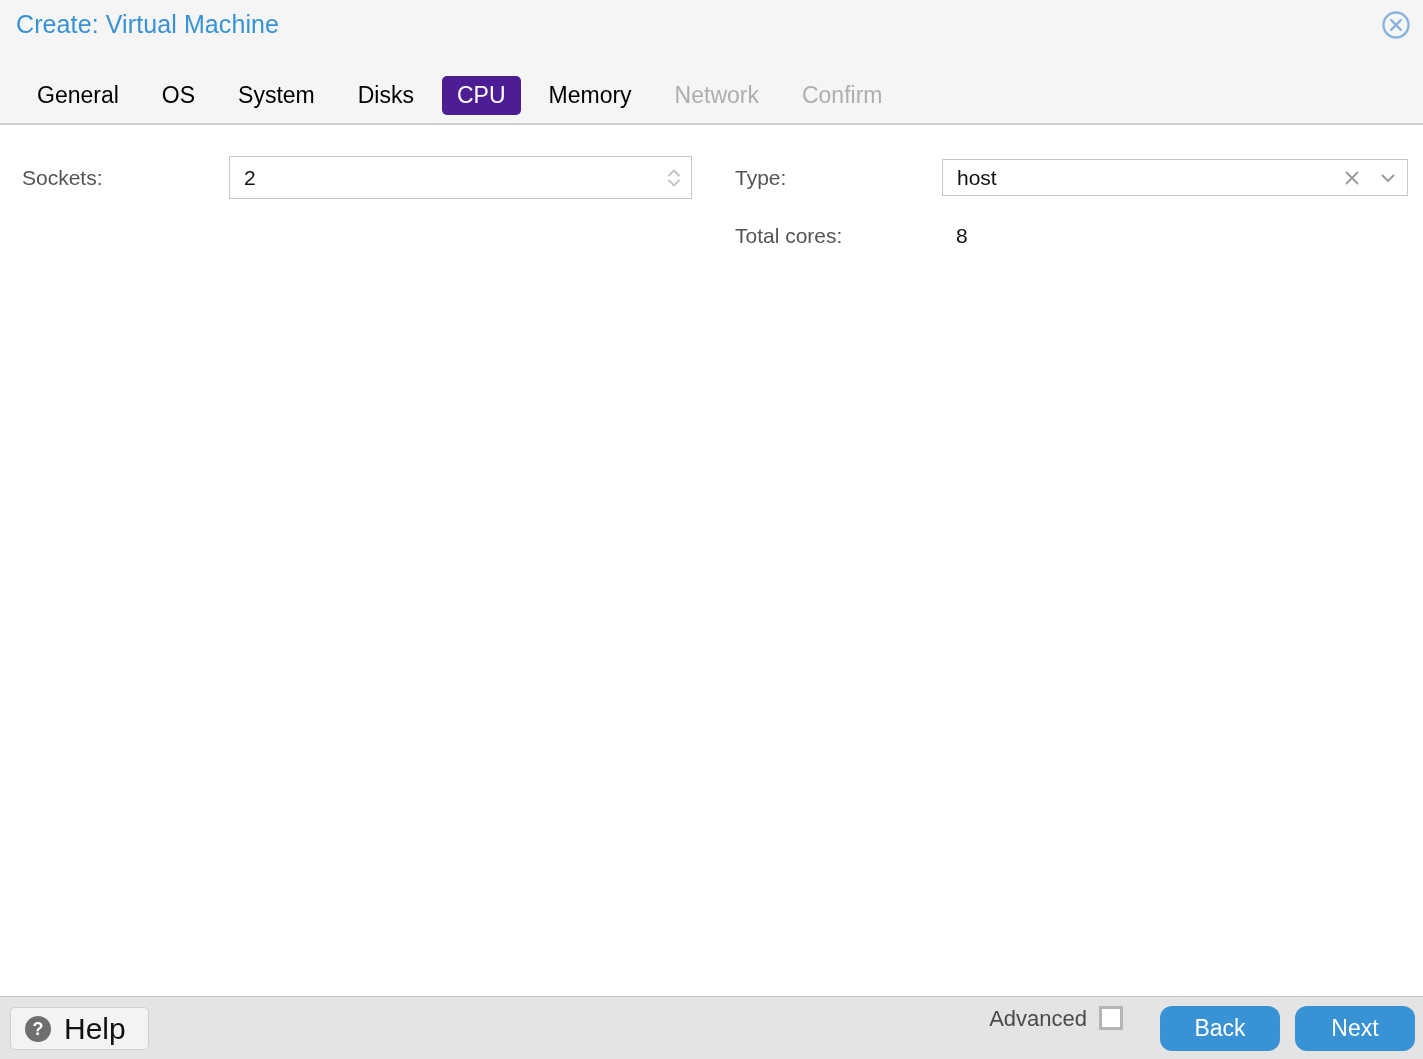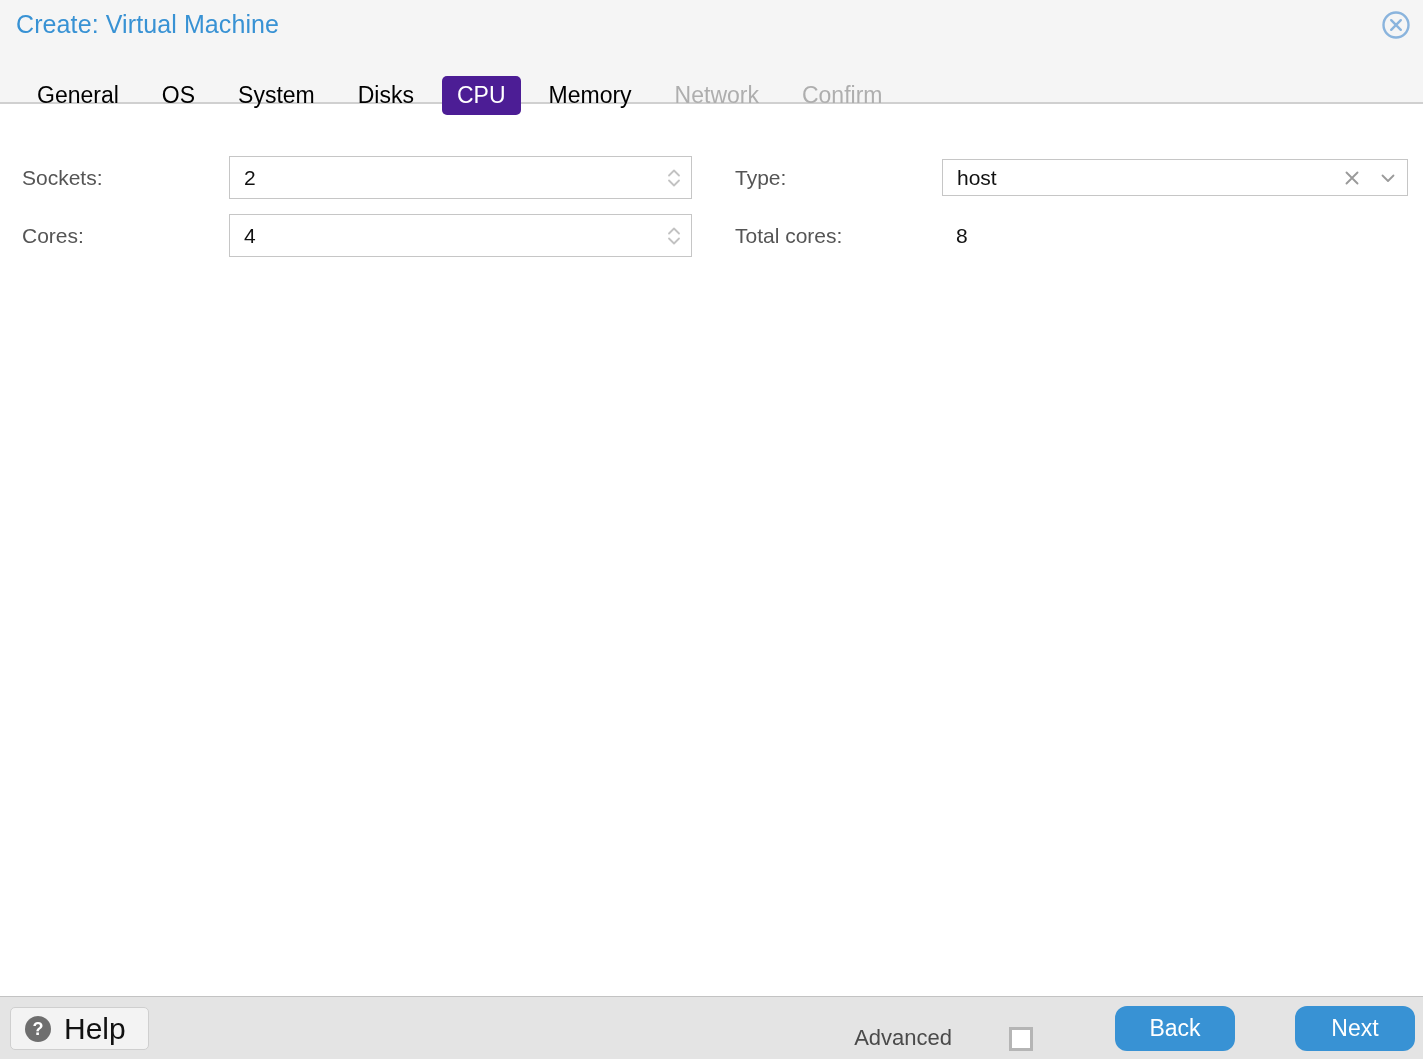--- a/index.html
+++ b/index.html
@@ -11,21 +11,21 @@
     height: 1059px;
     background: #ffffff;
     font-family: "Liberation Sans", sans-serif;
     overflow: hidden;
     position: relative;
   }
 
   
   .header {
     background: #f5f5f5;
-    height: 104px;
+    height: 125px;
     border-bottom: 2px solid #d0d0d0;
     box-sizing: border-box;
     position: relative;
   }
   .window-title {
     position: absolute;
     left: 16px;
     top: 10px;
     font-size: 25px;
     color: #3892d4;
@@ -216,22 +216,21 @@
   .help-label {
     font-size: 30px;
     color: #111111;
   }
 
   .footer-right {
     position: absolute;
     right: 8px;
     top: 9px;
     display: flex;
-    align-items: flex-end;
-    gap: 45px;
+    align-items: flex-start;
   }
   .advanced-label {
     font-size: 22px;
     color: #4a4a4a;
     margin-right: 12px;
   }
   .advanced-checkbox {
     width: 24px;
     height: 24px;
     background: #ffffff;
@@ -292,32 +291,20 @@
         <input class="spinner-value" type="text" value="2" style="">
         <div class="spinner-arrows">
           <svg width="20" height="28" viewBox="0 0 20 28" aria-hidden="true">
             <path d="M5 11.5 L10 6.5 L15 11.5" fill="none" stroke="#c2c2c2" stroke-width="1.8" stroke-linecap="round" stroke-linejoin="round"></path>
             <path d="M5 16.5 L10 21.5 L15 16.5" fill="none" stroke="#c2c2c2" stroke-width="1.8" stroke-linecap="round" stroke-linejoin="round"></path>
           </svg>
         </div>
       </div>
     </div>
 
-    <div class="form-row">
-      <div class="field-label">Cores:</div>
-      <div class="spinner-field">
-        <input class="spinner-value" type="text" value="4" style="">
-        <div class="spinner-arrows">
-          <svg width="20" height="28" viewBox="0 0 20 28" aria-hidden="true">
-            <path d="M5 11.5 L10 6.5 L15 11.5" fill="none" stroke="#c2c2c2" stroke-width="1.8" stroke-linecap="round" stroke-linejoin="round"></path>
-            <path d="M5 16.5 L10 21.5 L15 16.5" fill="none" stroke="#c2c2c2" stroke-width="1.8" stroke-linecap="round" stroke-linejoin="round"></path>
-          </svg>
-        </div>
-      </div>
-    </div>
 
   </div>
 
   <div class="form-col right">
 
     <div class="form-row">
       <div class="field-label">Type:</div>
       <div class="combo-field">
         <div class="combo-value">host</div>
         <div class="combo-clear">

